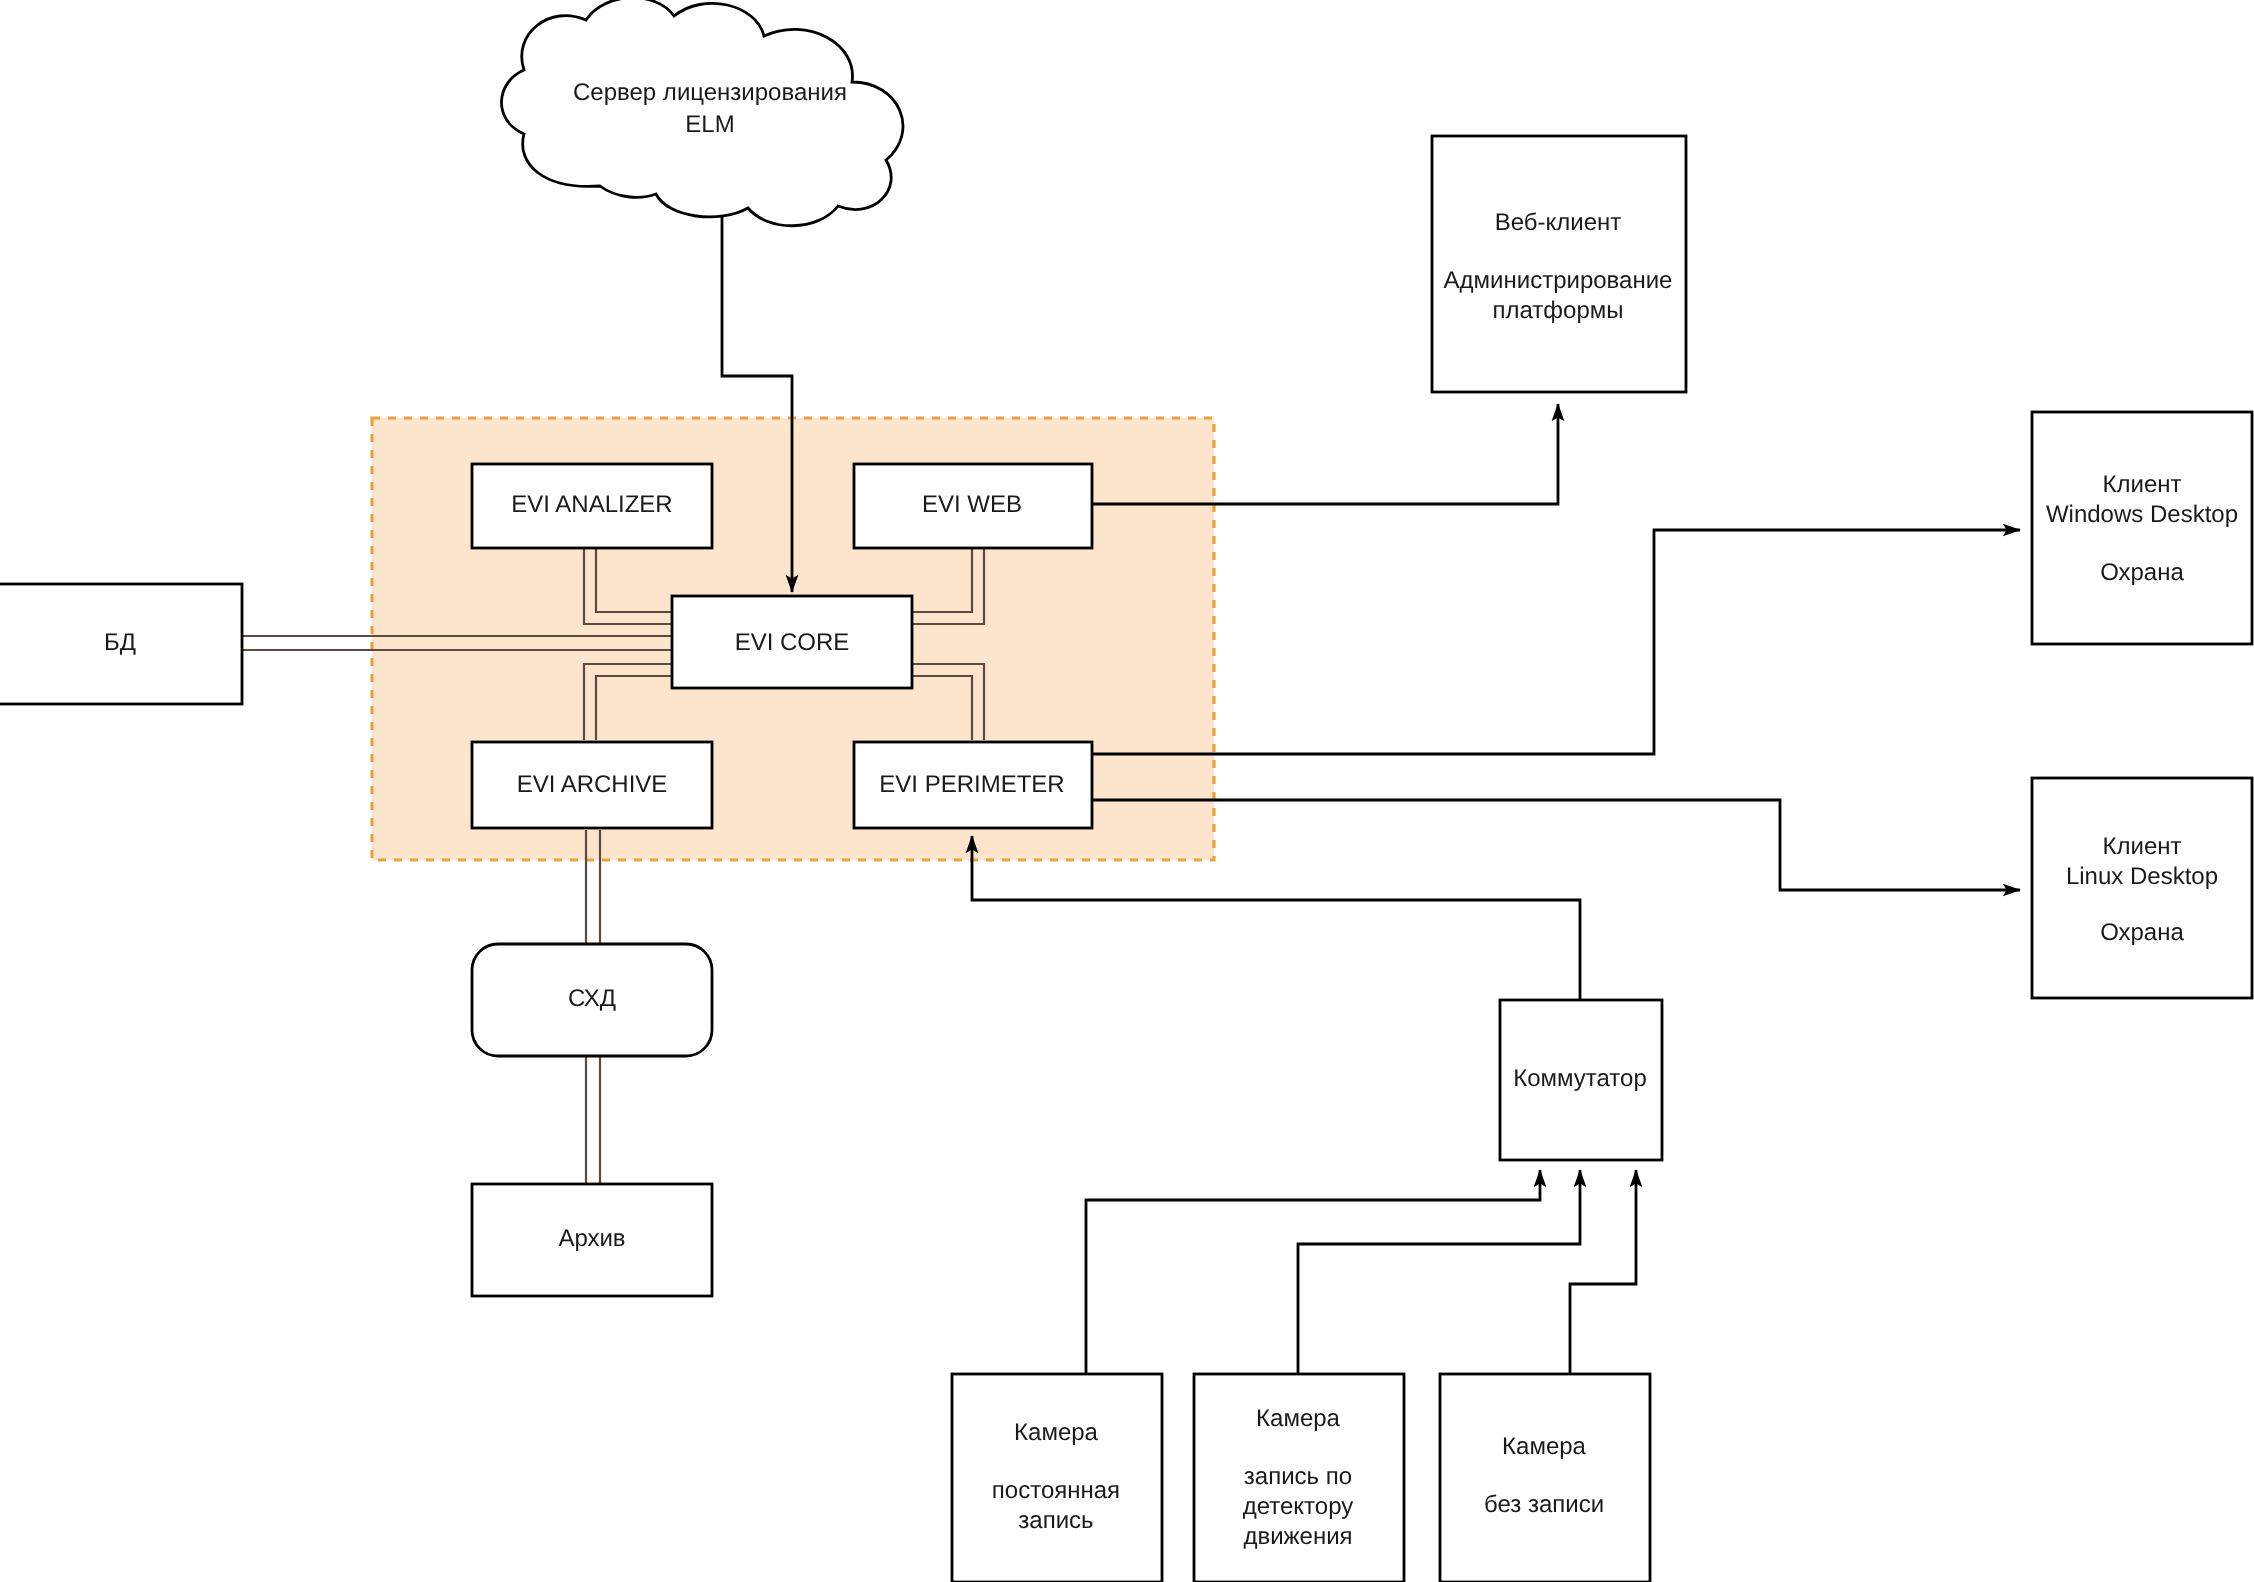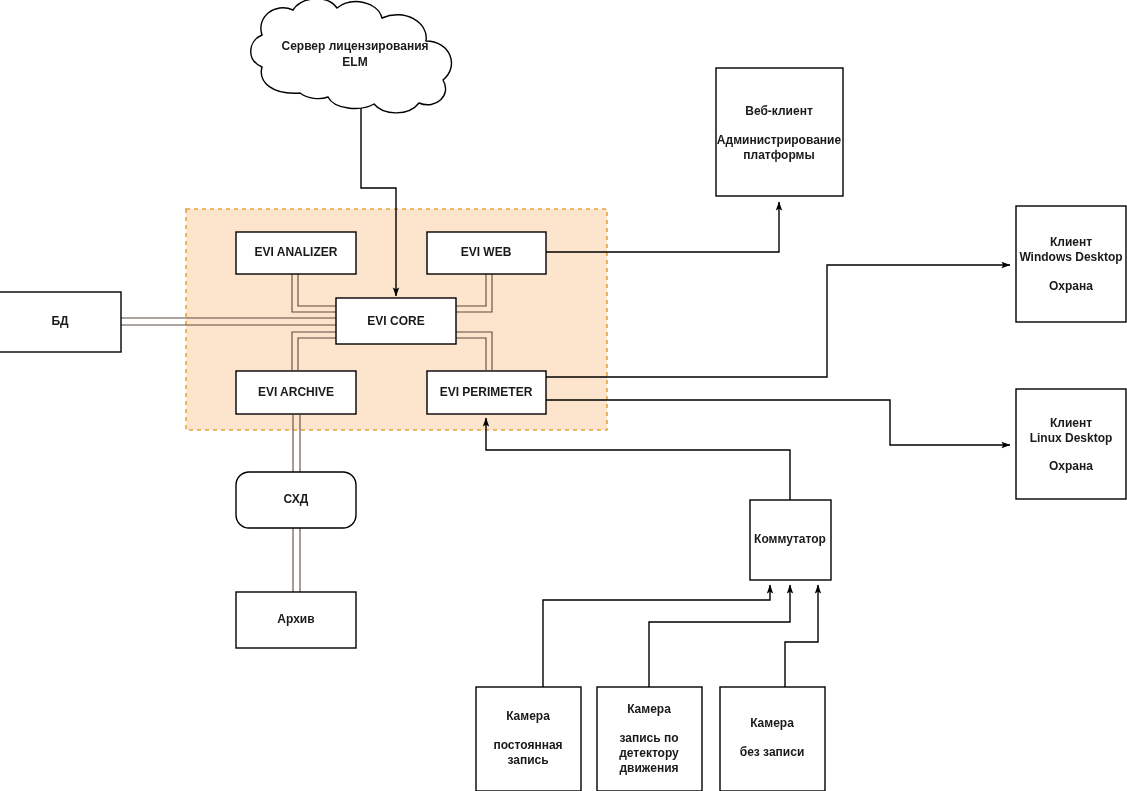--- a/index.html
+++ b/index.html
@@ -10,21 +10,20 @@
   body {
     width: 1127px;
     height: 791px;
     font-family: "Liberation Sans", sans-serif;
     overflow: hidden;
   }
   #diagram-root {
     position: relative;
     width: 1127px;
     height: 775px;
-    font-weight: bold;
   }
   svg#diagram {
     display: block;
     width: 1127px;
     height: 791px;
   }
   .node-rect {
     fill: #ffffff;
     stroke: #000000;
     stroke-width: 1.4;

